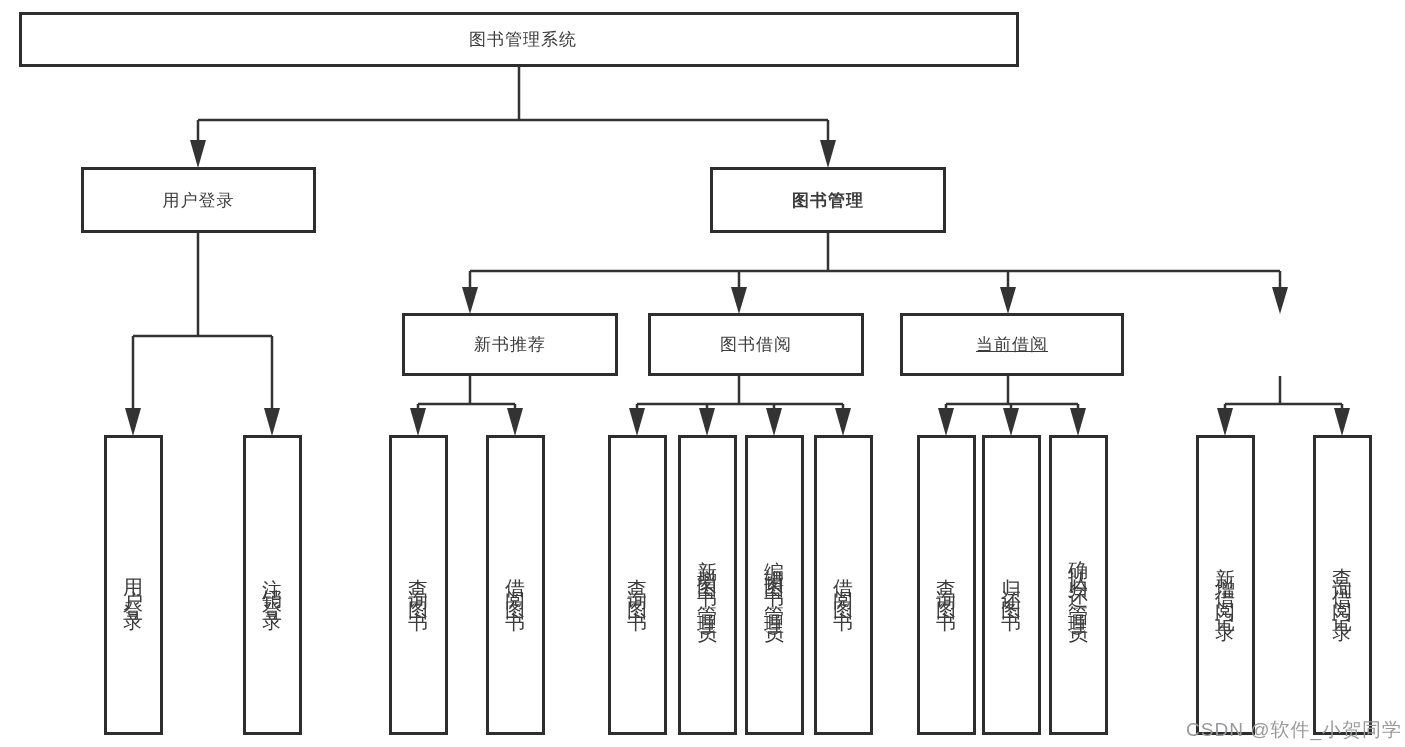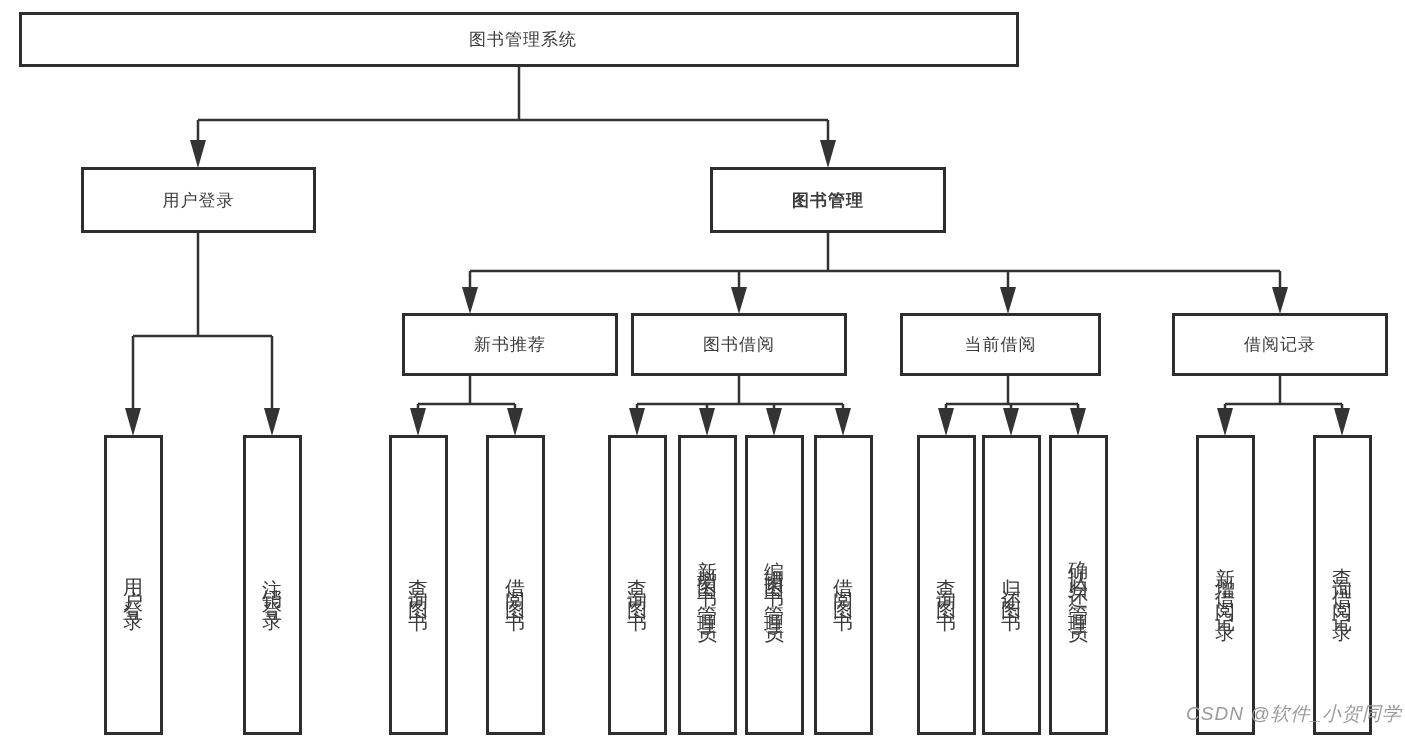--- a/index.html
+++ b/index.html
@@ -42,27 +42,26 @@
     text-orientation: mixed;
     font-size: 20px;
     letter-spacing: 11px;
     line-height: 1;
     white-space: nowrap;
   }
   .vbox.tight .vlabel { letter-spacing: 9px; }
   .watermark {
     position: absolute;
     right: 3px;
-    bottom: 20px;
+    bottom: 4px;
     font-size: 19px;
     color: #98999b;
     letter-spacing: 1px;
     z-index: 30;
     white-space: nowrap;
-    font-style: italic;
   }
 </style>
 </head>
 <body>
 
 <div class="canvas">
 
   <svg class="connectors" viewBox="0 0 1405 747" xmlns="http://www.w3.org/2000/svg">
     <g stroke="#333333" stroke-width="2.5" fill="none">
 
@@ -110,28 +109,25 @@
   <div class="box" style="left:81px; top:167px; width:235px; height:66px;">
     <span class="hlabel">用户登录</span>
   </div>
   <div class="box" style="left:710px; top:167px; width:236px; height:66px;font-weight:bold;">
     <span class="hlabel">图书管理</span>
   </div>
 
   <div class="box" style="left:362px; top:313px; width:216px; height:63px;margin-left:40px;">
     <span class="hlabel">新书推荐</span>
   </div>
-  <div class="box" style="left:631px; top:313px; width:216px; height:63px;">
+  <div class="box" style="left:648px; top:313px; width:216px; height:63px;">
     <span class="hlabel">图书借阅</span>
   </div>
-  <div class="box" style="left:900px; top:313px; width:201px; height:63px;">
+  <div class="box" style="left:900px; top:313px; width:224px; height:63px;text-decoration:underline;">
     <span class="hlabel">当前借阅</span>
-  </div>
-  <div class="box" style="left:1172px; top:313px; width:216px; height:63px;">
-    <span class="hlabel">借阅记录</span>
   </div>
 
   <div class="box vbox" style="left:104px; top:435px; width:59px; height:300px;">
     <span class="vlabel">用户登录</span>
   </div>
   <div class="box vbox" style="left:243px; top:435px; width:59px; height:300px;">
     <span class="vlabel">注销登录</span>
   </div>
 
   <div class="box vbox" style="left:389px; top:435px; width:59px; height:300px;">

